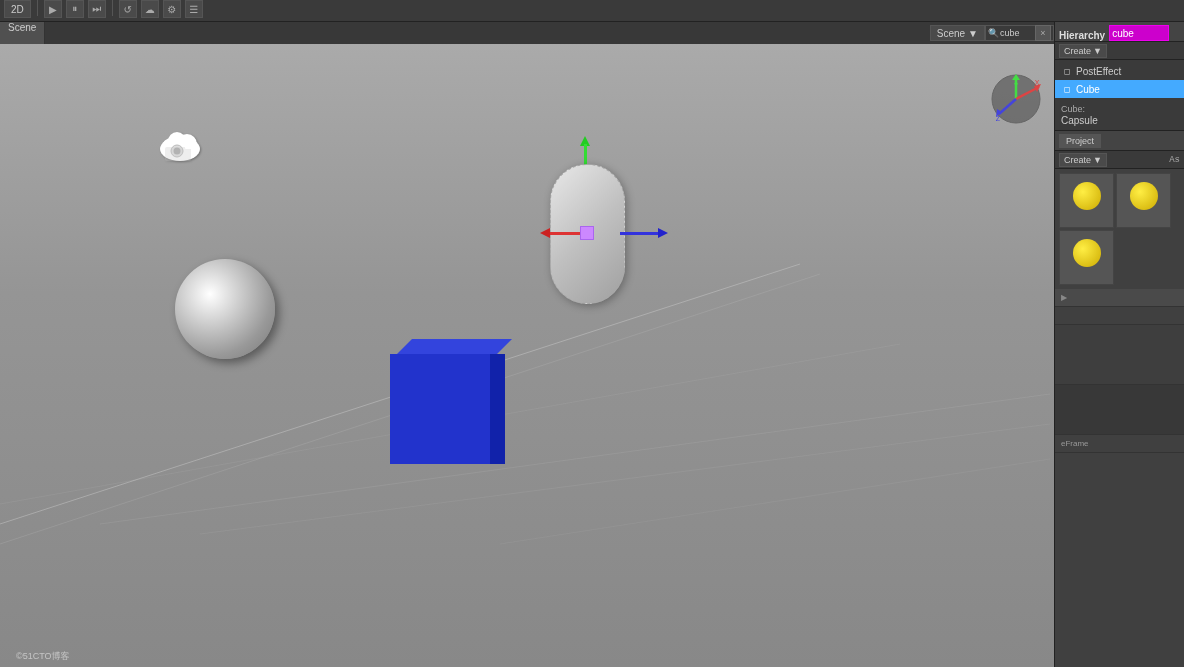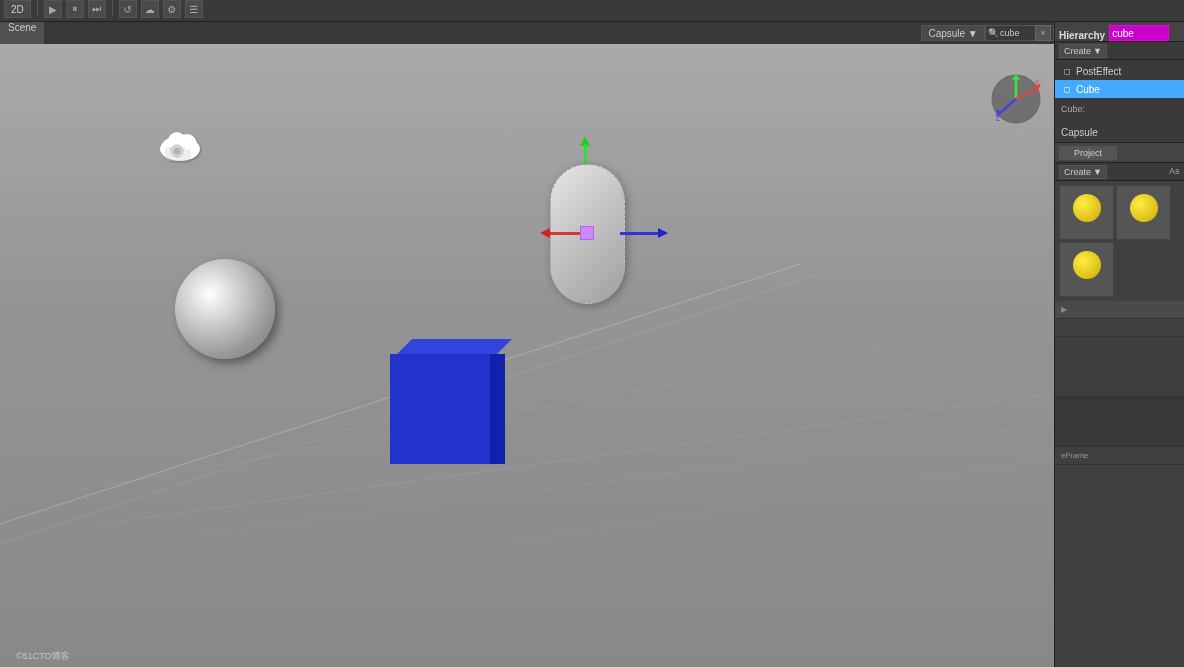--- a/index.html
+++ b/index.html
@@ -337,21 +337,21 @@
       padding: 4px 6px;
       border-bottom: 1px solid #222;
     }
     .path-label {
       font-size: 9px;
       color: #aaa;
     }
     .path-value {
       font-size: 10px;
       color: #ccc;
-      margin-top: 13px;
+      margin-top: 1px;
     }
 
     
     .project-panel {
       flex: 1;
       display: flex;
       flex-direction: column;
       overflow: hidden;
     }
     .project-header {
@@ -361,21 +361,21 @@
       display: flex;
       align-items: center;
       padding: 0 4px;
       gap: 4px;
       font-size: 10px;
     }
     .project-tab {
       background: #3a3a3a;
       border: 1px solid #555;
       color: #ccc;
-      padding: 1px 14px;
+      padding: 1px 6px;
       font-size: 9px;
       cursor: pointer;
     }
     .project-tab.active {
       background: #555;
     }
 
     .project-toolbar {
       height: 18px;
       background: #3a3a3a;
@@ -533,21 +533,21 @@
 <div class="main-layout">
 
   <div class="scene-panel">
 
     <div class="scene-tab-bar">
       <div class="scene-tab">
         <span>Scene</span>
       </div>
       <div style="flex:1;"></div>
       <div class="gizmos-btn">
-        <span>Capsule ▼</span>
+        <span>Scene ▼</span>
       </div>
       <div class="scene-search-bar">
         <span style="color:#aaa;font-size:9px;">🔍</span>
         <input class="scene-search-input" value="cube" style="">
       </div>
       <div class="scene-close">×</div>
     </div>
 
     <div class="scene-bg">
 

